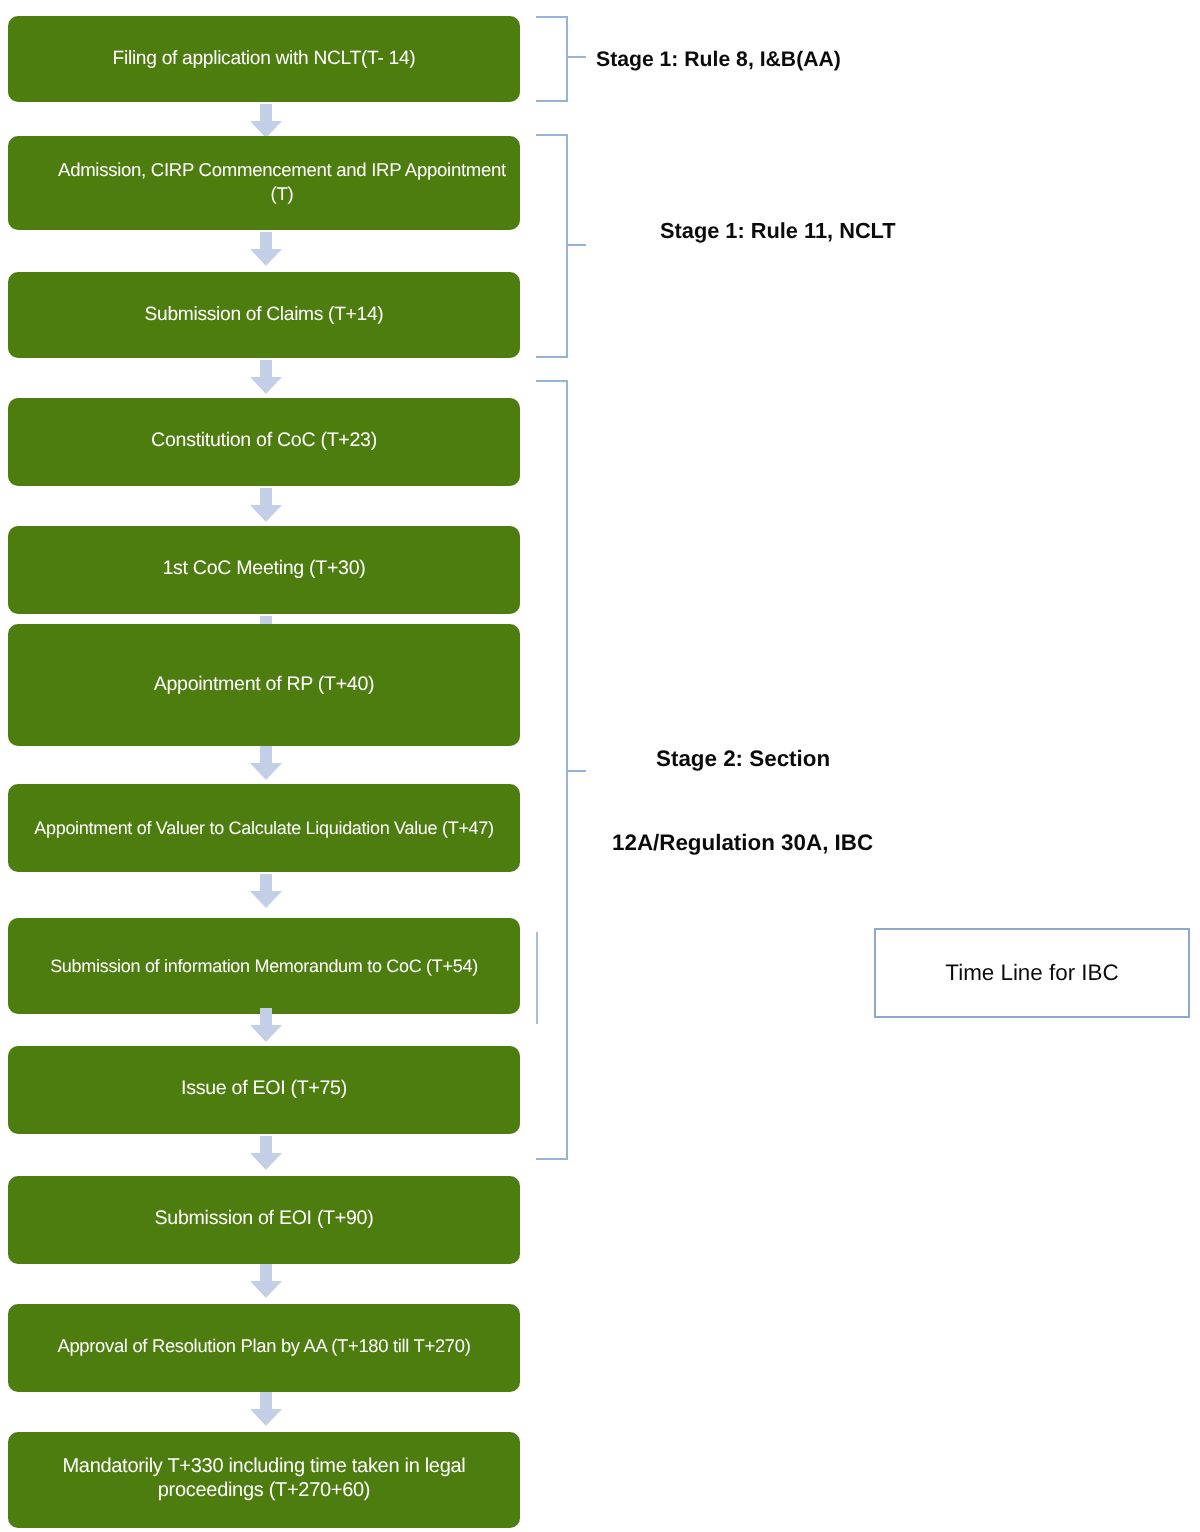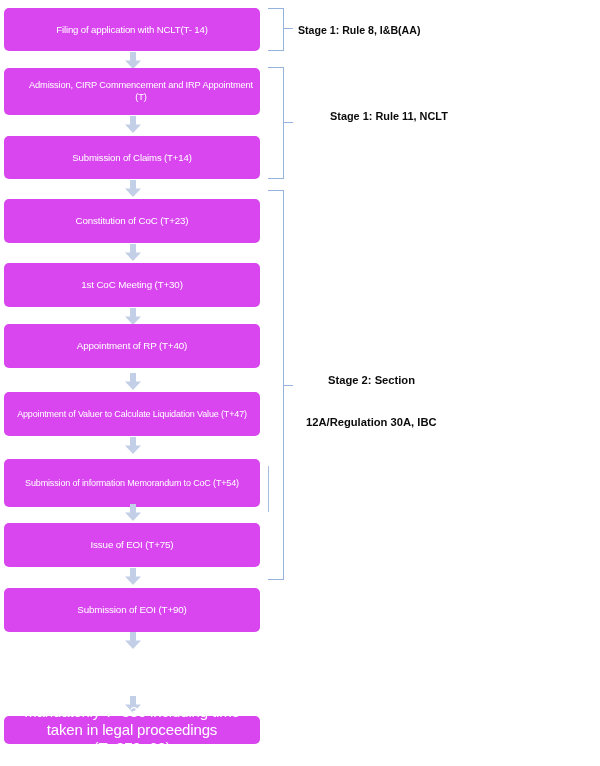--- a/index.html
+++ b/index.html
@@ -11,46 +11,46 @@
     overflow:hidden;
   }
 
   .canvas{position:absolute;left:0;top:0;width:600px;height:766px;}
 
   
   .node{
     position:absolute;
     left:4px;
     width:256px;
-    background:#d946ef;
+    background:#4d7c0f;
     border-radius:5px;
     color:#ffffff;
     display:flex;
     align-items:center;
     justify-content:center;
     text-align:center;
     box-sizing:border-box;
     padding:2px 6px;
     line-height:1.22;
     letter-spacing:-0.15px;
   }
   .node-label{display:block;}
 
   .n1{top:8px;height:43px;font-size:9.6px;}
   .n2{top:68px;height:47px;font-size:9.3px;padding-left:24px;}
   .n3{top:136px;height:43px;font-size:9.6px;}
   .n4{top:199px;height:44px;font-size:9.8px;}
   .n5{top:263px;height:44px;font-size:9.8px;}
-  .n6{top:324px;height:44px;font-size:9.8px;}
+  .n6{top:312px;height:61px;font-size:9.8px;}
   .n7{top:392px;height:44px;font-size:9.0px;}
   .n8{top:459px;height:48px;font-size:9.0px;}
   .n9{top:523px;height:44px;font-size:9.8px;}
   .n10{top:588px;height:44px;font-size:9.8px;}
   .n11{top:652px;height:44px;font-size:9.2px;}
-  .n12{top:716px;height:28px;font-size:15px;align-items:center;}
+  .n12{top:716px;height:48px;font-size:10px;align-items:center;}
 
   
   .arrow{
     position:absolute;
     left:124px;
     width:18px;
     height:18px;
   }
   .arrow svg{display:block;}
   .a1{top:52px;}
@@ -207,20 +207,23 @@
 
   <div class="node n10">
     <span class="node-label">Submission of EOI (T+90)</span>
   </div>
   <div class="arrow a10">
     <svg width="18" height="18" viewBox="0 0 18 18" aria-hidden="true">
       <polygon points="6,0 12,0 12,8.5 17,8.5 9,17 1,8.5 6,8.5" fill="#C3CFE6"></polygon>
     </svg>
   </div>
 
+  <div class="node n11">
+    <span class="node-label">Approval of Resolution Plan by AA (T+180 till T+270)</span>
+  </div>
   <div class="arrow a11">
     <svg width="18" height="18" viewBox="0 0 18 18" aria-hidden="true">
       <polygon points="6,0 12,0 12,8.5 17,8.5 9,17 1,8.5 6,8.5" fill="#C3CFE6"></polygon>
     </svg>
   </div>
 
   <div class="node n12">
     <span class="node-label">Mandatorily T+330 including time taken in legal proceedings (T+270+60)</span>
   </div>
 
@@ -235,14 +238,17 @@
   </div>
   <div class="stub"></div>
 
   <div class="caption cap1">Stage 1: Rule 8, I&amp;B(AA)</div>
   <div class="caption cap2">Stage 1: Rule 11, NCLT</div>
   <div class="caption cap3">
     <span>Stage 2: Section</span>
     <span class="l2">12A/Regulation 30A, IBC</span>
   </div>
 
+  <div class="legend">
+    <span>Time Line for IBC</span>
+  </div>
 
 </div>
 
 </body></html>

